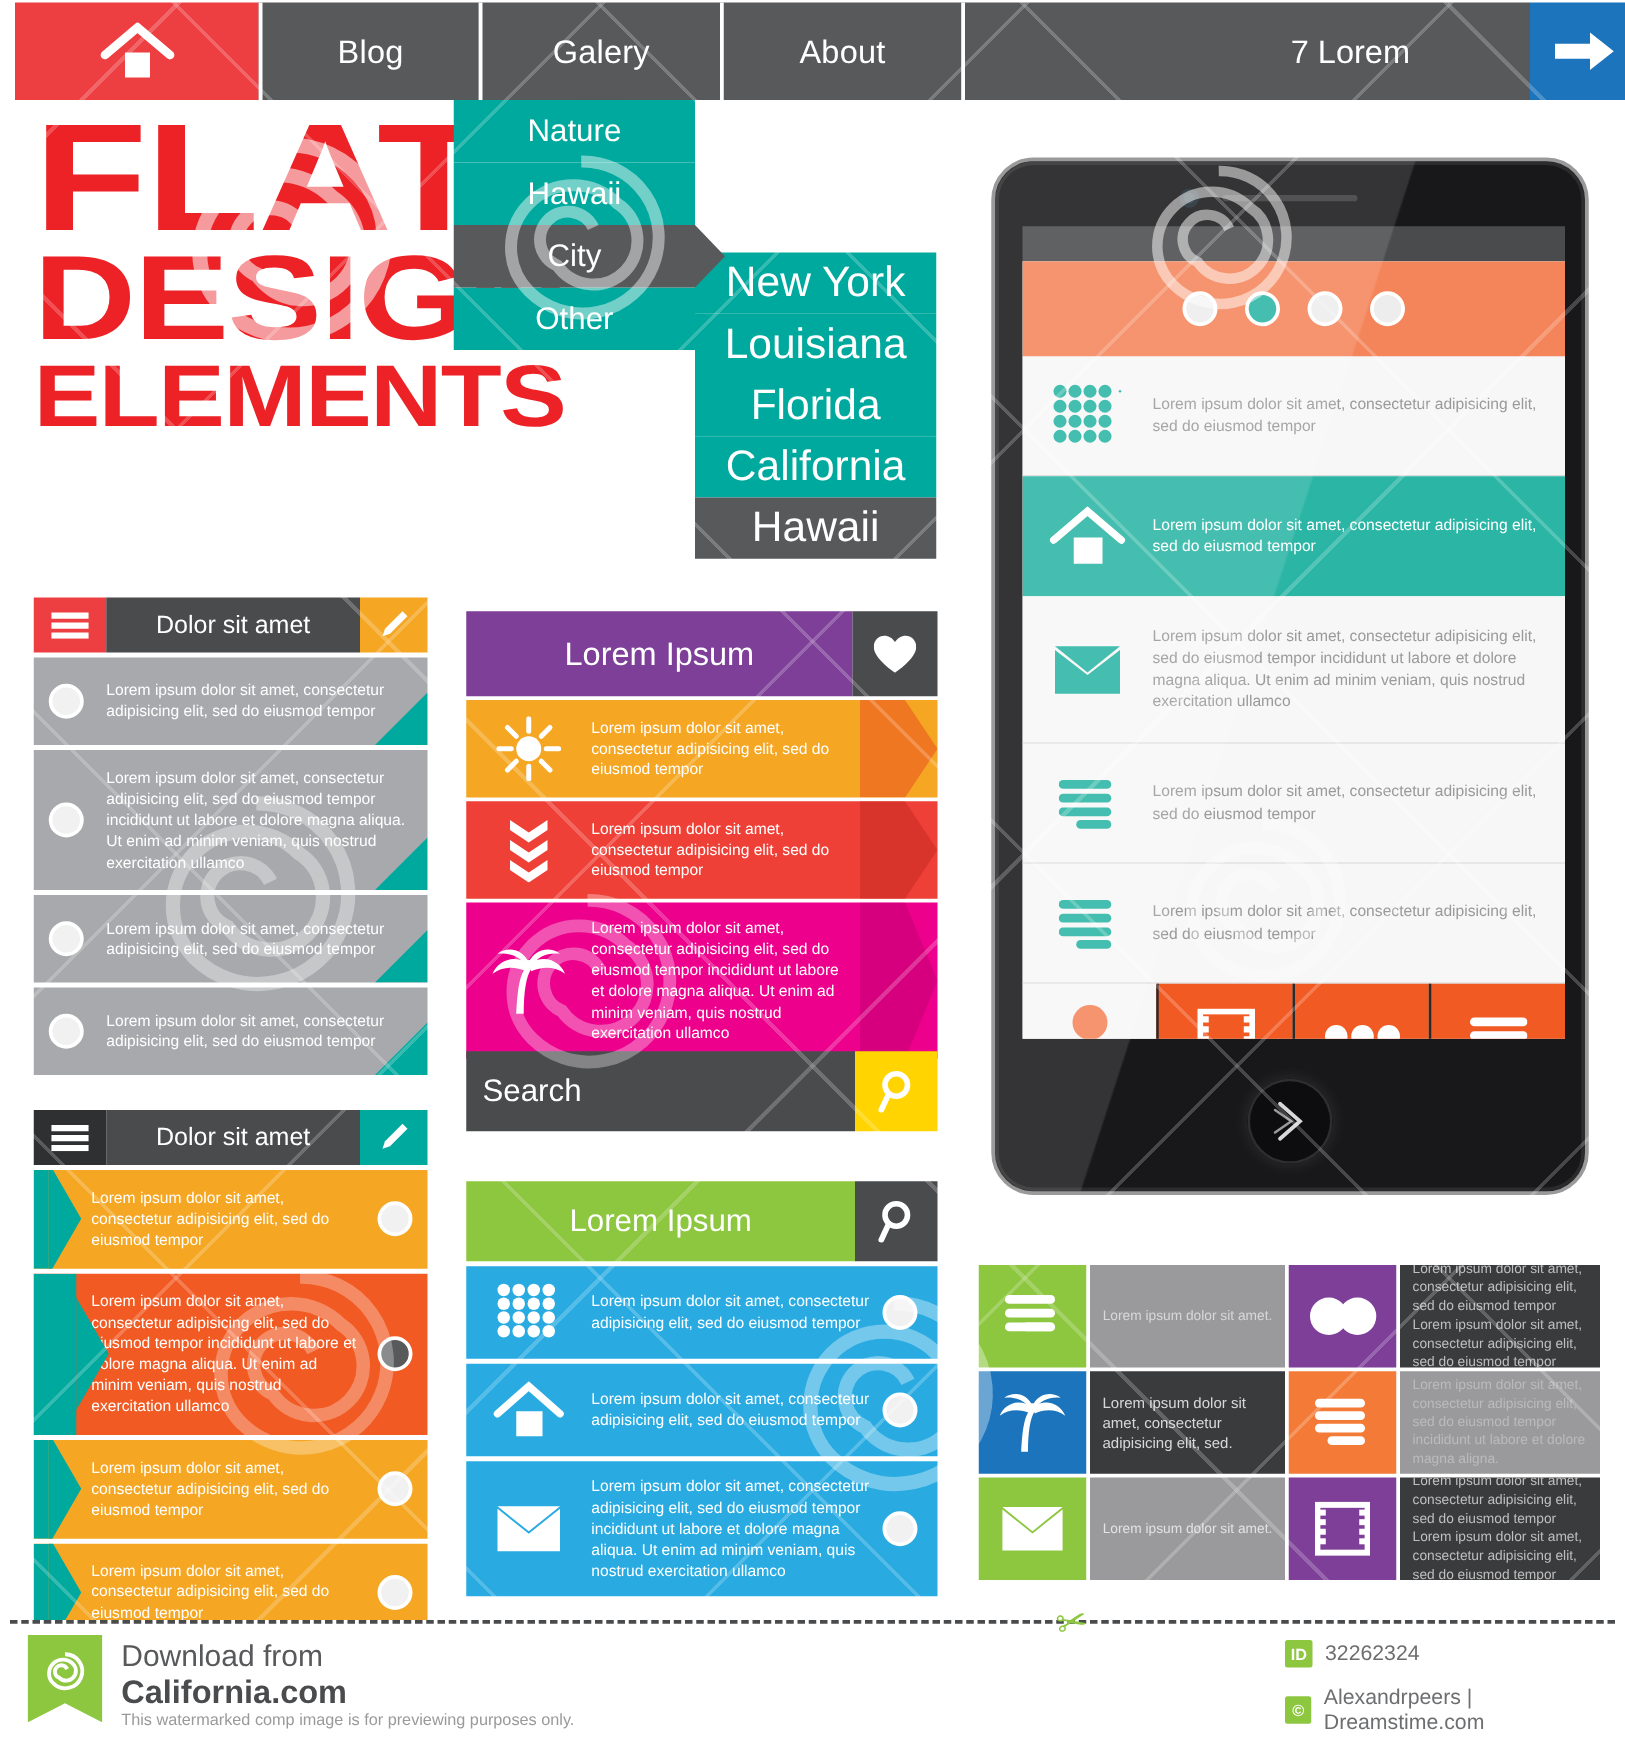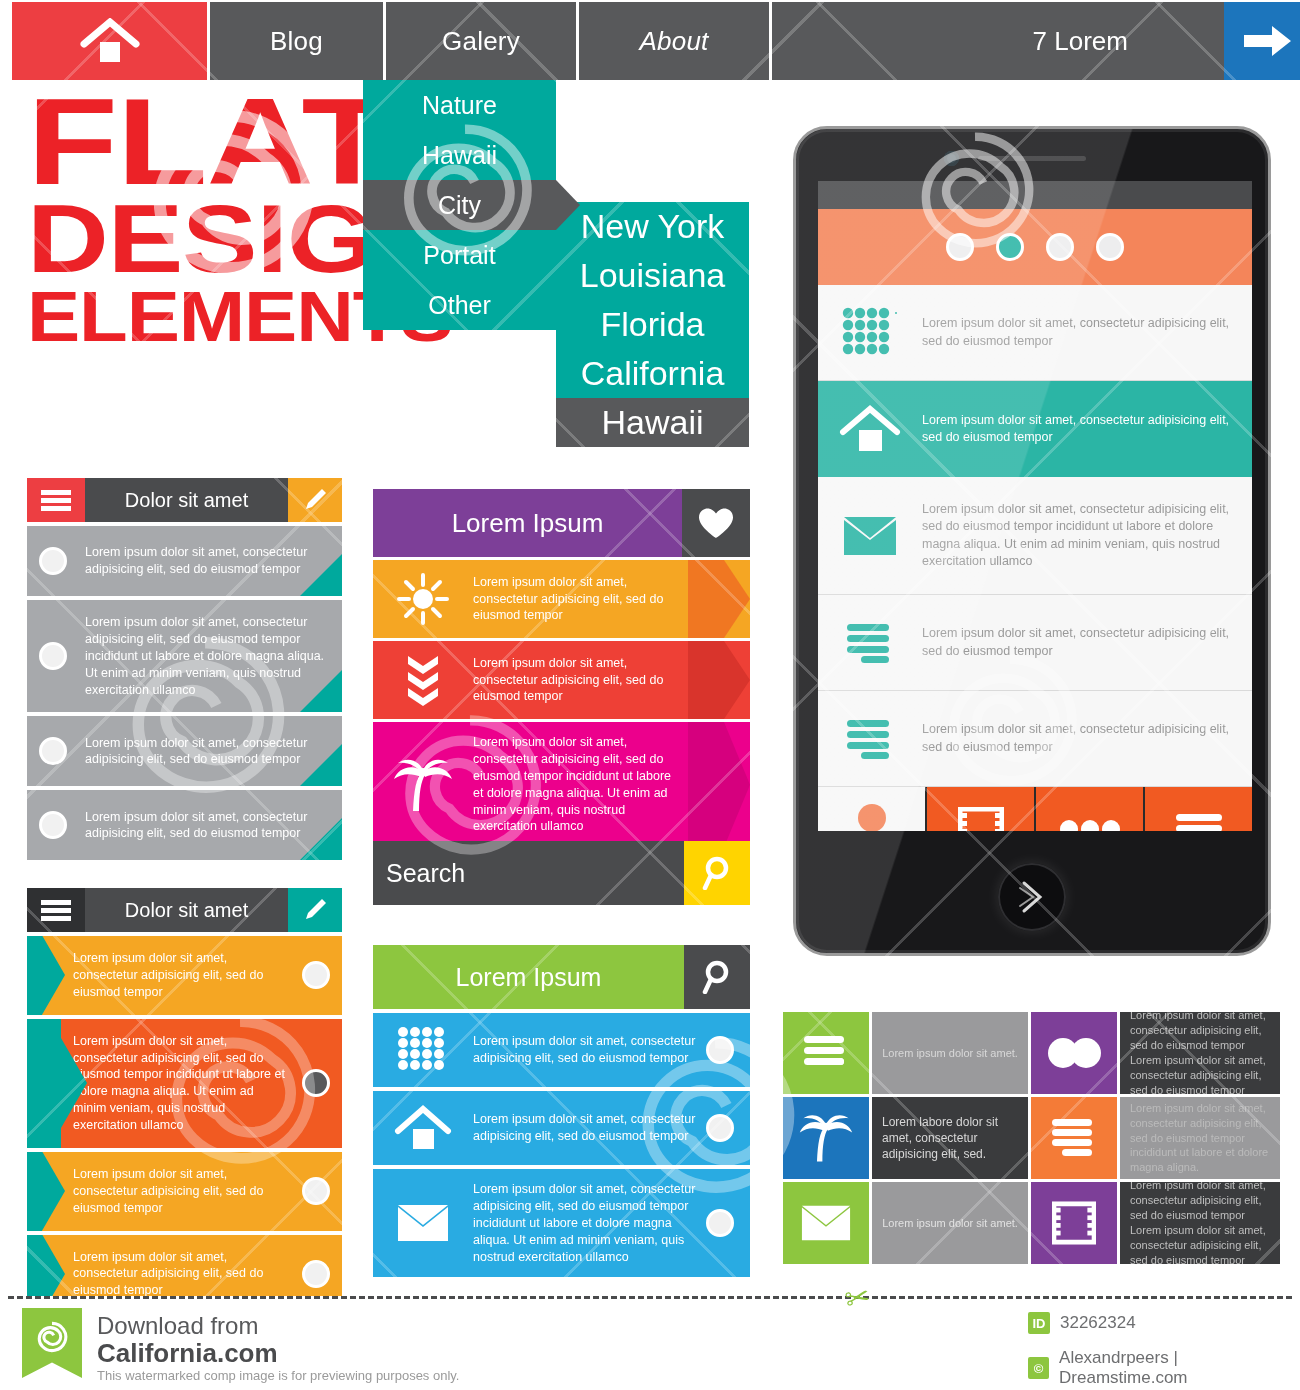--- a/index.html
+++ b/index.html
@@ -25,21 +25,21 @@
     border-radius: 50%;
   }
 
   
   .topnav { position: absolute; left: 12px; top: 2px; width: 1300px; height: 78px; display: flex; }
   .nav-home { width: 195px; background: #ED3E42; display: flex; align-items: center; justify-content: center; }
   .nav-item { background: #58595B; color: #fff; display: flex; align-items: center; justify-content: center;
               font-size: 26px; letter-spacing: .2px; border-left: 3px solid #fff; }
   .nav-blog { width: 176px; }
   .nav-gal  { width: 193px; position: relative; }
-  .nav-about{ width: 193px; font-style: italic; }
+  .nav-about{ width: 193px; }
   .nav-spacer { flex: 1; background: #58595B; border-left: 3px solid #fff; color: #fff; display: flex;
                 align-items: center; justify-content: flex-end; padding-right: 96px; font-size: 26px; }
   .nav-next { width: 88px; background: #1C75BC; display: flex; align-items: center; justify-content: center; }
   .nav-caret { position: absolute; left: 50%; transform: translateX(-50%); bottom: -16px;
                width: 0; height: 0; border-left: 20px solid transparent; border-right: 20px solid transparent;
                border-top: 17px solid #58595B; z-index: 3; }
 
   
   .dd { position: absolute; left: 363px; top: 80px; width: 193px; z-index: 5; }
   .dd-item { height: 50px; background: #00A99D; color: #fff; font-size: 25px;
@@ -198,23 +198,20 @@
     <div class="dd-item">
         <span>Nature</span>
       </div>
     <div class="dd-item">
         <span>Hawaii</span>
       </div>
     <div class="dd-item active">
         <span>City</span>
       </div>
     <div class="dd-item">
-        <span>Portait</span>
-      </div>
-    <div class="dd-item">
         <span>Other</span>
       </div>
   </div>
   <div class="dd2">
     <div class="dd2-item">
         <span>New York</span>
       </div>
     <div class="dd2-item">
         <span>Louisiana</span>
       </div>
@@ -621,21 +618,21 @@
       <svg width="56" height="52" viewBox="0 0 62 56">
         <path d="M30 16 C24 20 22 34 21 54 L27 54 C27 36 29 24 33 18 Z" fill="#fff"></path>
         <path d="M31 14 C18 6 6 12 2 22 C10 16 20 16 29 20 Z" fill="#fff"></path>
         <path d="M31 14 C44 6 56 12 60 22 C52 16 42 16 33 20 Z" fill="#fff"></path>
         <path d="M31 13 C26 2 14 0 6 6 C16 5 24 8 30 17 Z" fill="#fff"></path>
         <path d="M31 13 C36 2 48 0 56 6 C46 5 38 8 32 17 Z" fill="#fff"></path>
         <circle cx="31" cy="15" r="4" fill="#fff"></circle>
       </svg>
     </div>
     <div class="gcell" style="background:#3A3B3D">
-      <div class="gtxt" style="color:#D8D8D8; font-size:12px">Lorem labore dolor sit amet, consectetur adipisicing elit, sed.</div>
+      <div class="gtxt" style="color:#D8D8D8; font-size:12px">Lorem ipsum dolor sit amet, consectetur adipisicing elit, sed.</div>
     </div>
     <div class="gcell" style="background:#F47B37">
       <svg width="44" height="40" viewBox="0 0 44 40">
         <g fill="#fff">
           <rect x="0" y="1" width="40" height="7" rx="3.5"></rect>
           <rect x="0" y="11" width="40" height="7" rx="3.5"></rect>
           <rect x="0" y="21" width="40" height="7" rx="3.5"></rect>
           <rect x="10" y="31" width="30" height="7" rx="3.5"></rect>
         </g>
       </svg>

